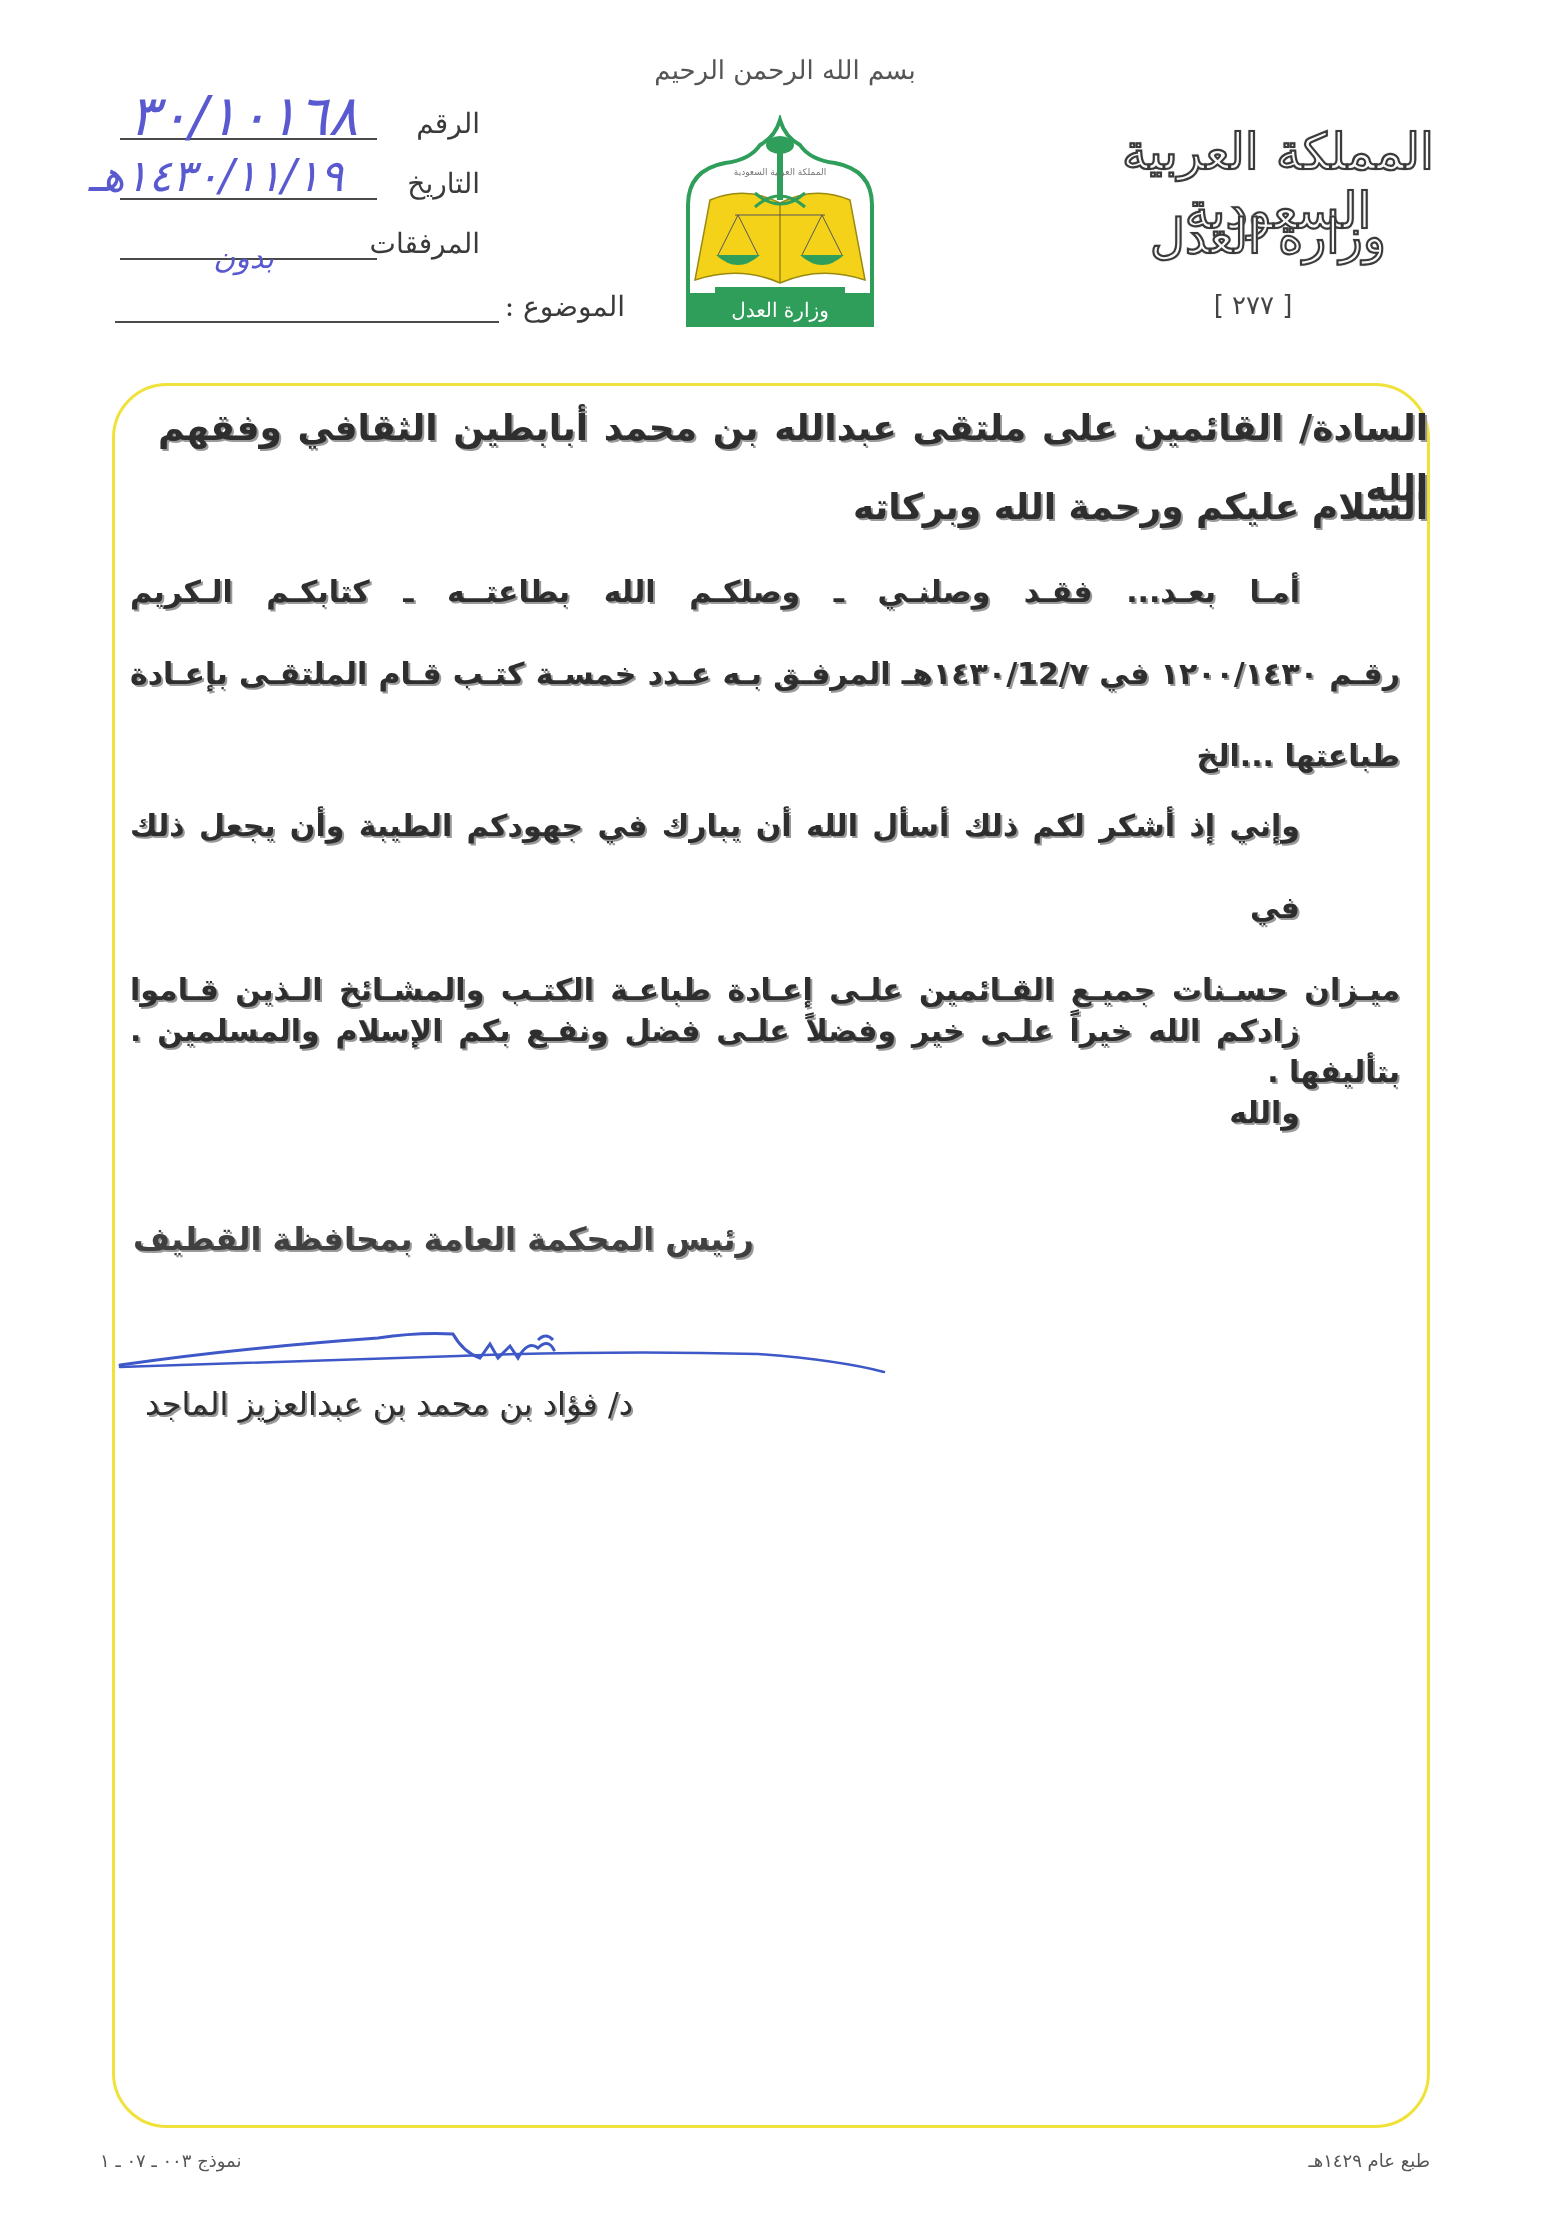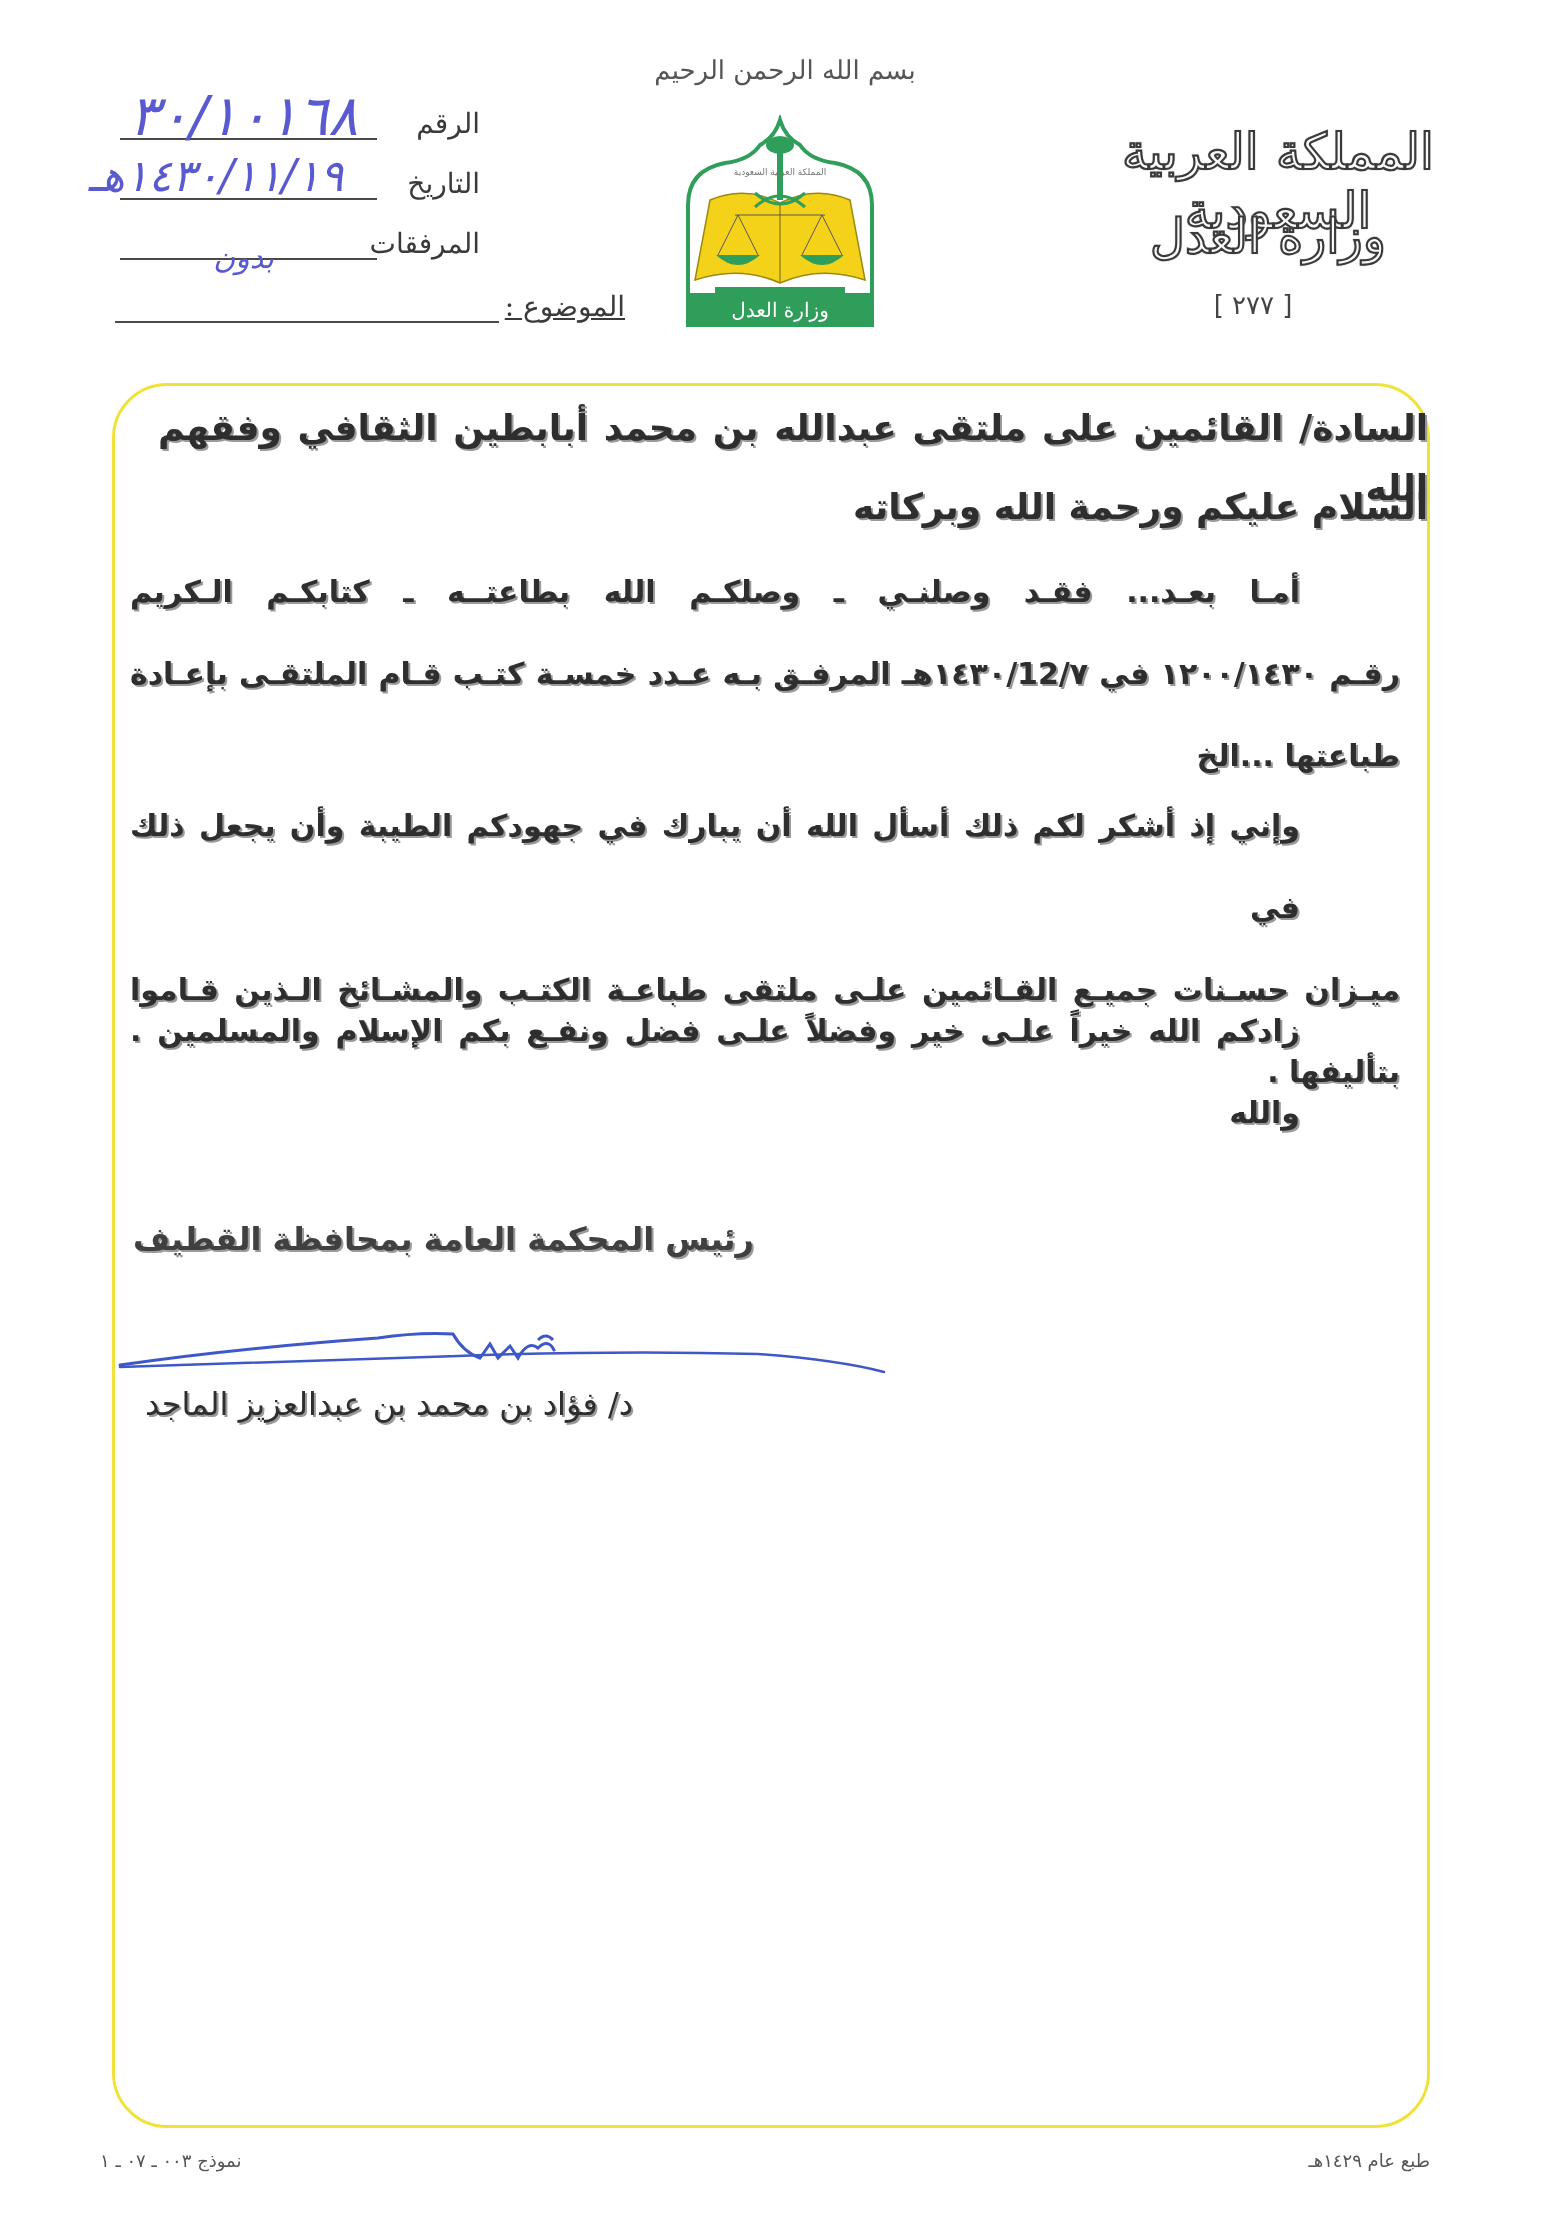--- a/index.html
+++ b/index.html
@@ -51,21 +51,21 @@
       line-height: 44px; direction: rtl; font-style: italic;
     }
     .row-number { top: 100px; }
     .row-date { top: 160px; }
     .row-attach { top: 220px; }
     .row-attach .field-value { font-size: 30px; bottom: -22px; }
     .row-date .field-value { font-size: 44px; left: -55px; }
     .subject-row {
       left: 115px; top: 290px; width: 510px; direction: rtl; display: flex; align-items: flex-end;
     }
-    .subject-label { font-family: "DejaVu Serif", serif; font-size: 28px; color: #3a3a3a; margin-left: 6px; text-decoration: underline; }
+    .subject-label { font-family: "DejaVu Serif", serif; font-size: 28px; color: #3a3a3a; margin-left: 6px; }
     .subject-line { flex: 1; border-bottom: 2px solid #4a4a4a; height: 22px; }
 
     
     .frame {
       left: 112px; top: 383px; width: 1318px; height: 1745px;
       border: 3px solid #f0e23a; border-radius: 55px; box-sizing: border-box;
     }
 
     
     .body-text {
@@ -173,21 +173,21 @@
 <div class="abs body-text addressee">السادة/ القائمين على ملتقى عبدالله بن محمد أبابطين الثقافي  وفقهم الله</div>
 <div class="abs body-text greeting">السلام عليكم ورحمة الله وبركاته</div>
 
 <div class="abs body-text para para1">
   <p class="first justified">أمـا بعـد... فقـد وصلنـي ـ وصلكـم الله بطاعتــه ـ كتابكـم الـكريم</p>
   <p class="justified">رقـم ١٢٠٠/١٤٣٠ في ١٤٣٠/12/٧هـ المرفـق بـه عـدد خمسـة كتـب قـام الملتقـى بإعـادة</p>
   <p>طباعتها ...الخ</p>
 </div>
 <div class="abs body-text para para2">
   <p class="first justified">وإني إذ أشكر لكم ذلك أسأل الله أن يبارك في جهودكم الطيبة وأن يجعل ذلك في</p>
-  <p class="justified">ميـزان حسـنات جميـع القـائمين علـى ملتقى طباعـة الكتـب والمشـائخ الـذين قـاموا</p>
+  <p class="justified">ميـزان حسـنات جميـع القـائمين علـى إعـادة طباعـة الكتـب والمشـائخ الـذين قـاموا</p>
   <p>بتأليفها .</p>
 </div>
 <div class="abs body-text para para3">
   <p class="first justified">زادكم الله خيراً علـى خير وفضلاً علـى فضل ونفـع بكم الإسلام والمسلمين . والله</p>
 </div>
 
 <div class="abs sig-title">رئيس المحكمة العامة بمحافظة القطيف</div>
 <div class="abs signature">
   <svg width="770" height="80" viewBox="0 0 770 80">
     <path d="M2,55 Q120,38 260,28 Q300,22 335,24 Q345,42 362,48 L372,34 L380,48 L392,36 L400,48 Q410,30 420,38 Q430,28 436,40" fill="none" stroke="#3f58c8" stroke-width="3" stroke-linecap="round"></path>

